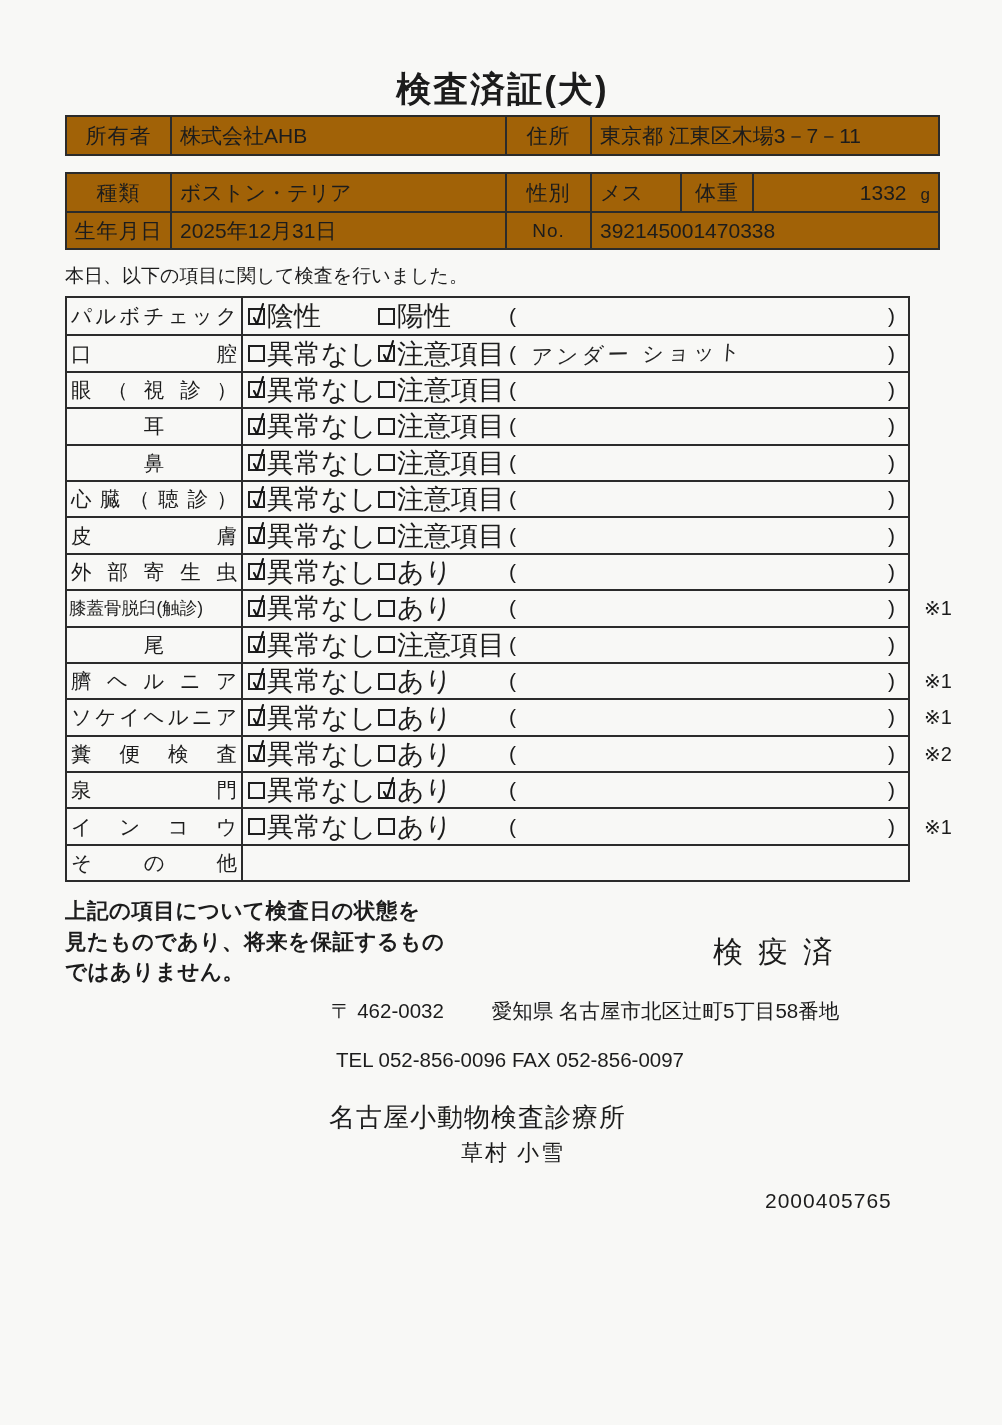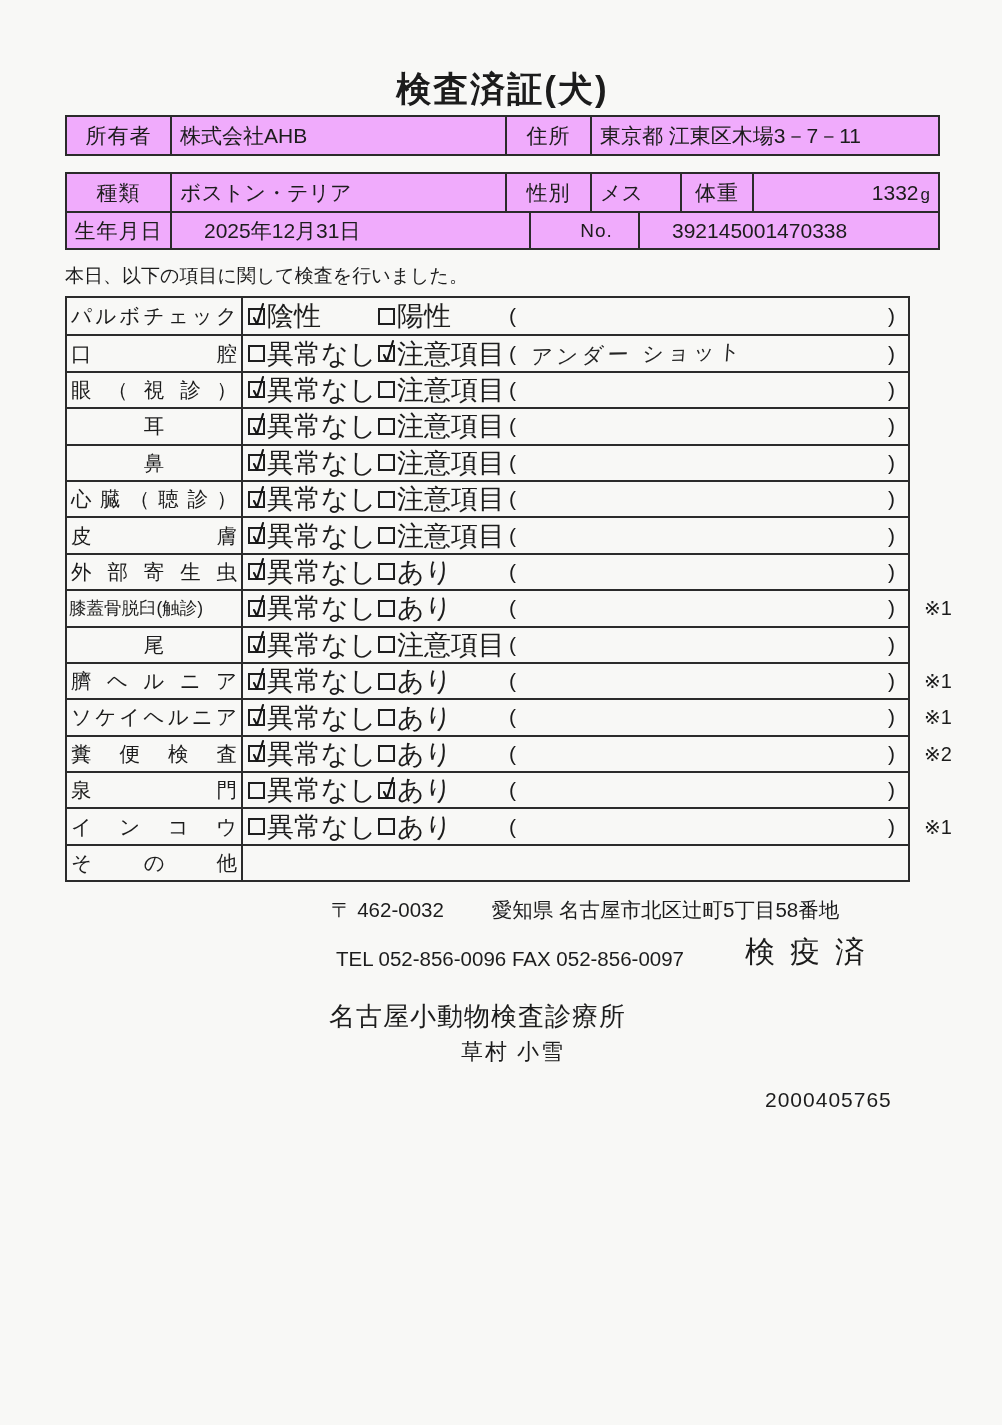--- a/index.html
+++ b/index.html
@@ -17,31 +17,31 @@
     margin-top: 66px;
     text-align: center;
     font-size: 35px;
     font-weight: bold;
     letter-spacing: 2px;
   }
   .exam-date-row { position: relative; height: 26px; margin-top: 16px; font-size: 21px; }
   .exam-date-label { position: absolute; left: 505px; top: 0; letter-spacing: 2px; }
   .exam-date-value { position: absolute; right: 2px; top: 0; }
 
-  .grid-table { border: 2px solid #2b2b2b; background: #f0abfc; }
+  .grid-table { border: 2px solid #2b2b2b; background: #a16207; }
   .grid-row { display: grid; align-items: center; height: 37px; font-size: 21px; }
   .grid-row + .grid-row { border-top: 2px solid #2b2b2b; }
   .cell { height: 100%; display: flex; align-items: center; padding: 0 8px; overflow: hidden; white-space: nowrap; }
   .cell.lab { justify-content: center; border-right: 2px solid #2b2b2b; letter-spacing: 1px; }
   .cell.val { justify-content: flex-start; }
   .cell.bordered { border-right: 2px solid #2b2b2b; }
   .cell.right { justify-content: flex-end; }
   .owner-table { margin-top: 2px; }
   .animal-table { margin-top: 16px; }
-  .weight-val { display:flex; align-items: baseline; gap: 2px; }
+  .weight-val { display:flex; align-items: baseline; gap: 14px; }
   .weight-unit { font-size: 17px; }
 
   .intro { margin-top: 13px; font-size: 19px; }
 
   .exam-table { margin-top: 7px; border: 2px solid #2b2b2b; width: 845px; }
   .exam-row { position: relative; display: flex; height: 36.4px; align-items: stretch; }
   .exam-row + .exam-row { border-top: 2px solid #2b2b2b; }
   .exam-label {
     width: 176px; flex: none;
     border-right: 2px solid #2b2b2b;
@@ -75,21 +75,21 @@
     color: #242424; white-space: nowrap;
   }
   .exam-note { position: absolute; right: -44px; top: 0; height: 100%; display: flex; align-items: center; font-size: 20px; }
 
   .notes { margin-top: 8px; font-size: 20.5px; line-height: 1.6; }
   .notes .indent { padding-left: 42px; }
 
   .bottom { position: relative; margin-top: 14px; }
   .disclaimer { font-size: 21.5px; font-weight: 600; line-height: 1.42; letter-spacing: 0.5px; }
   .stamp {
-    position: absolute; left: 680px; top: 36px;
+    position: absolute; left: 648px; top: 36px;
     font-size: 30px; letter-spacing: 15px; font-weight: 500; white-space: nowrap;
   }
   .addr-line { margin-top: 9px; margin-left: 266px; font-size: 20.5px; display: flex; gap: 48px; white-space: nowrap; }
   .tel-line { margin-top: 23px; margin-left: 271px; font-size: 20.5px; white-space: nowrap; }
   .clinic-name { margin-top: 28px; margin-left: 264px; font-size: 26px; letter-spacing: 1px; }
   .vet-name { margin-top: 3px; margin-left: 396px; font-size: 22px; letter-spacing: 2px; }
   .serial { margin-top: 21px; margin-left: 700px; font-size: 21px; letter-spacing: 1px; }
 </style>
 </head>
 <body>
@@ -115,21 +115,21 @@
       <div class="cell lab">性別</div>
       <div class="cell val bordered">メス</div>
       <div class="cell lab">体重</div>
       <div class="cell val right">
         <span class="weight-val">
           <span>1332</span>
           <span class="weight-unit">g</span>
         </span>
       </div>
     </div>
-    <div class="grid-row" style="grid-template-columns: 105px 335px 85px 1fr; gap: 24px;">
+    <div class="grid-row" style="grid-template-columns: 105px 335px 85px 1fr;">
       <div class="cell lab">生年月日</div>
       <div class="cell val bordered">2025年12月31日</div>
       <div class="cell lab" style="font-size:19px;">No.</div>
       <div class="cell val">392145001470338</div>
     </div>
   </div>
 
   <div class="intro">本日、以下の項目に関して検査を行いました。</div>
 
   <div class="exam-table" id="exam-table">
@@ -485,20 +485,25 @@
           <span>そ</span>
           <span>の</span>
           <span>他</span>
         </div>
         <div class="exam-content"></div>
       </div>
     </div>
 
 
   <div class="bottom">
+    <div class="disclaimer">
+      <div>上記の項目について検査日の状態を</div>
+      <div>見たものであり、将来を保証するもの</div>
+      <div>ではありません。</div>
+    </div>
     <div class="stamp">検疫済</div>
     <div class="addr-line">
       <span>〒 462-0032</span>
       <span>愛知県 名古屋市北区辻町5丁目58番地</span>
     </div>
     <div class="tel-line">TEL 052-856-0096   FAX 052-856-0097</div>
     <div class="clinic-name">名古屋小動物検査診療所</div>
     <div class="vet-name">草村 小雪</div>
     <div class="serial">2000405765</div>
   </div>

